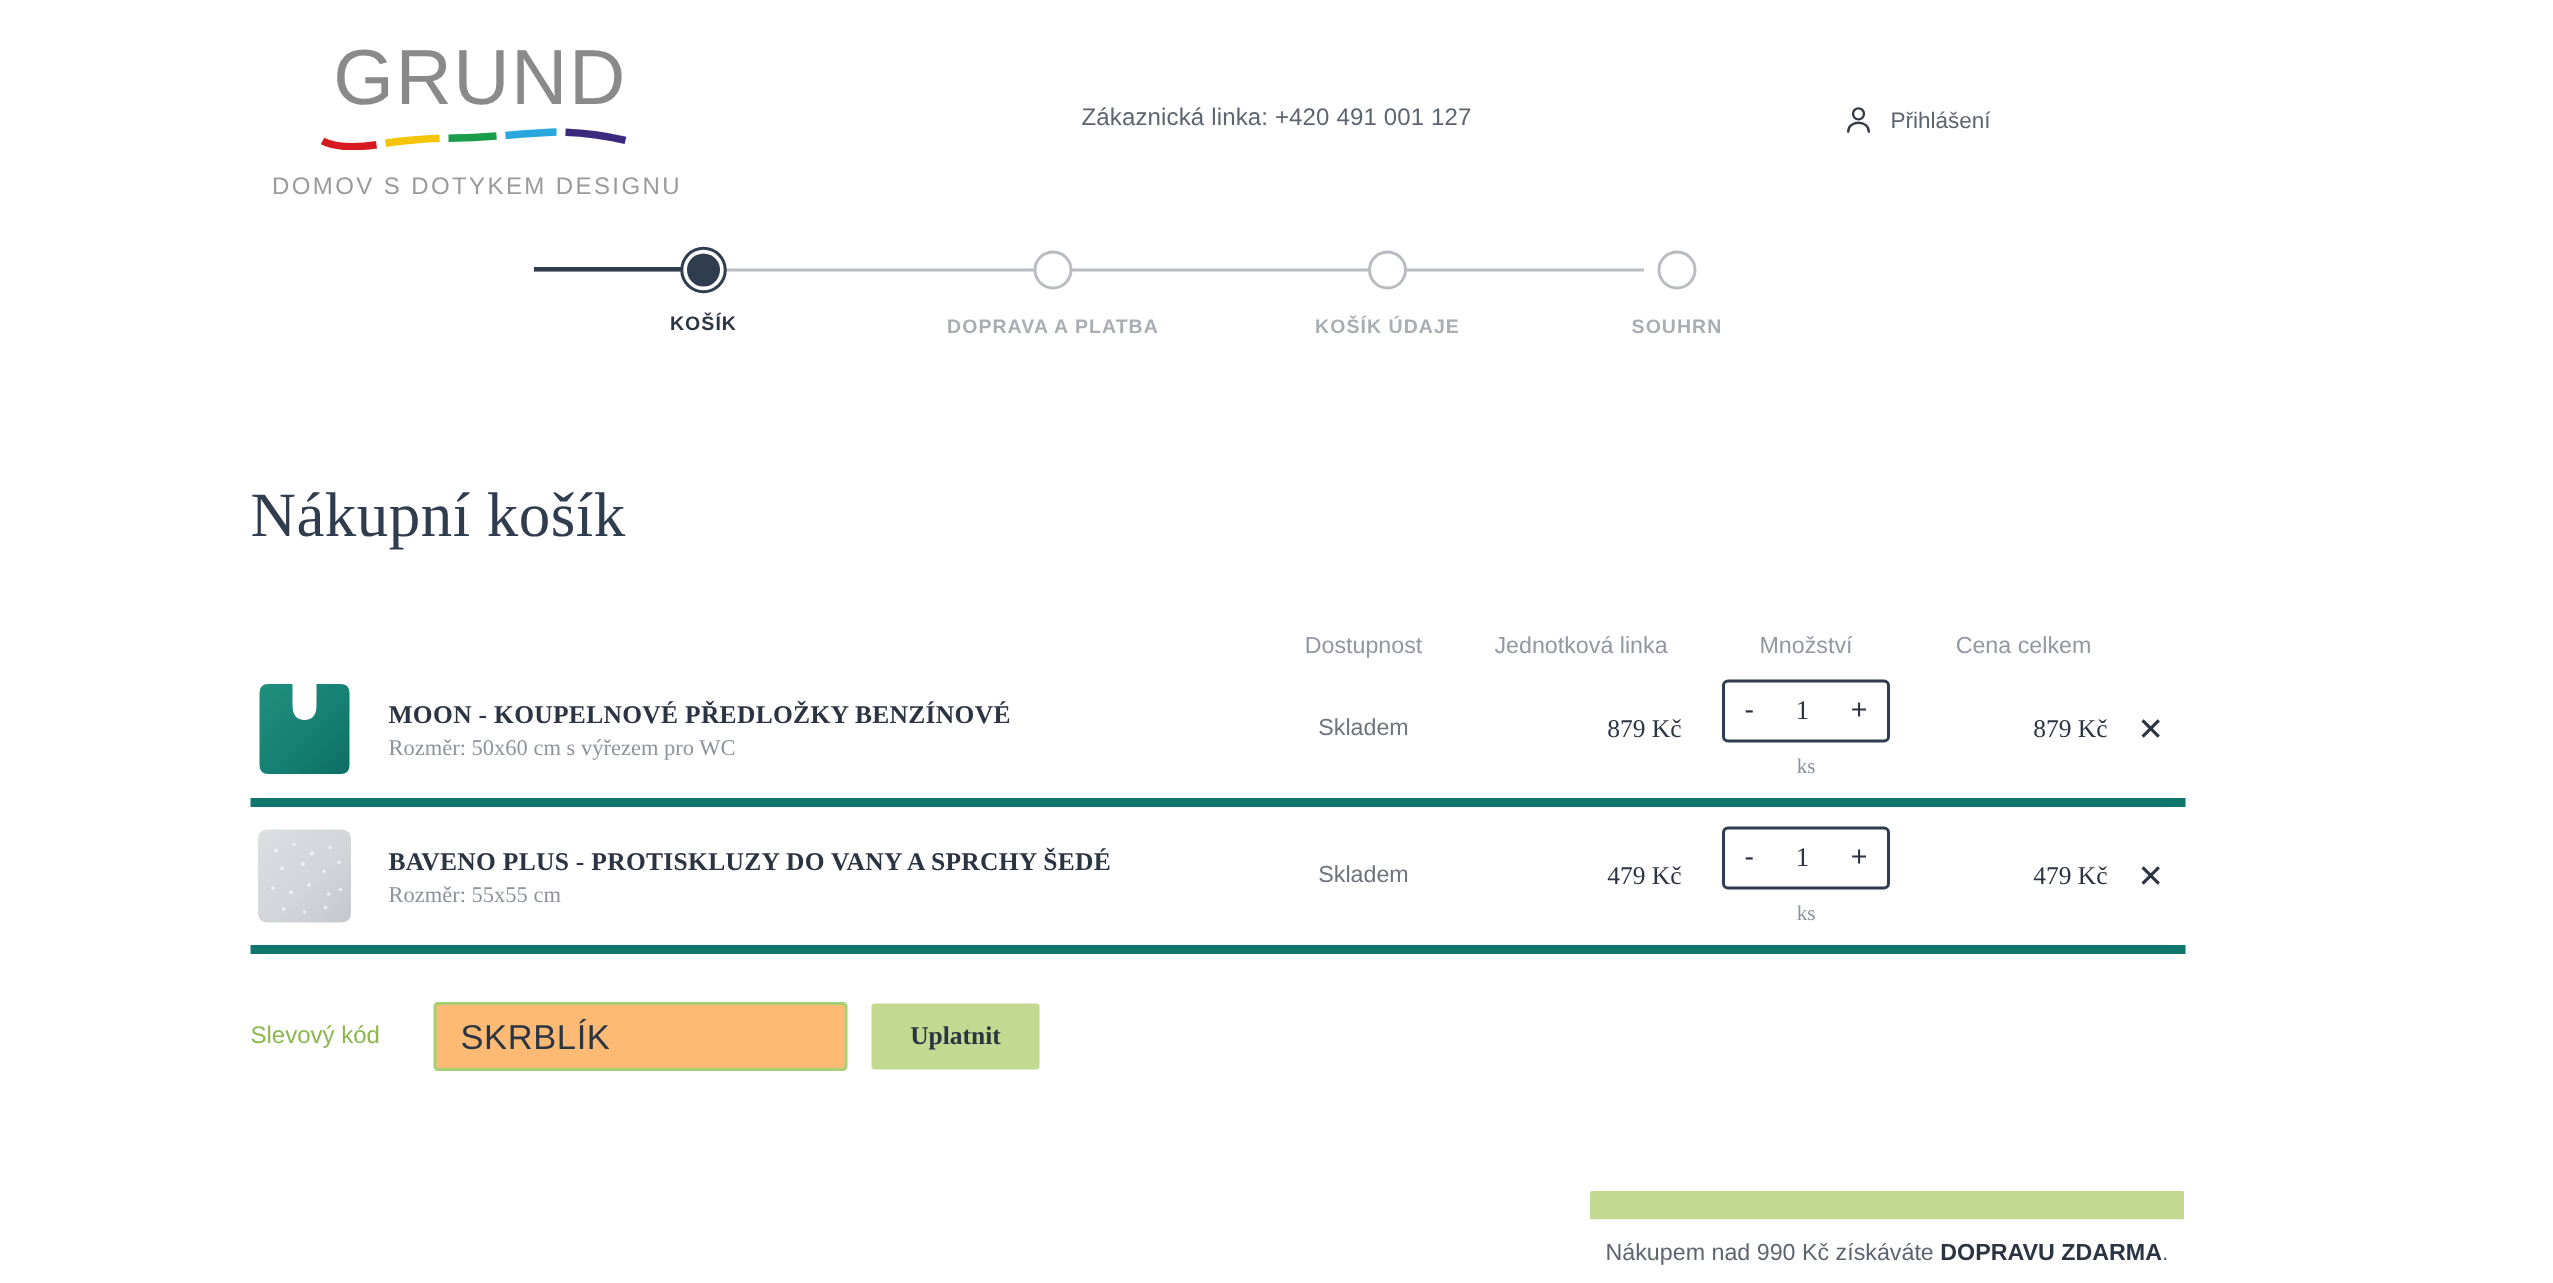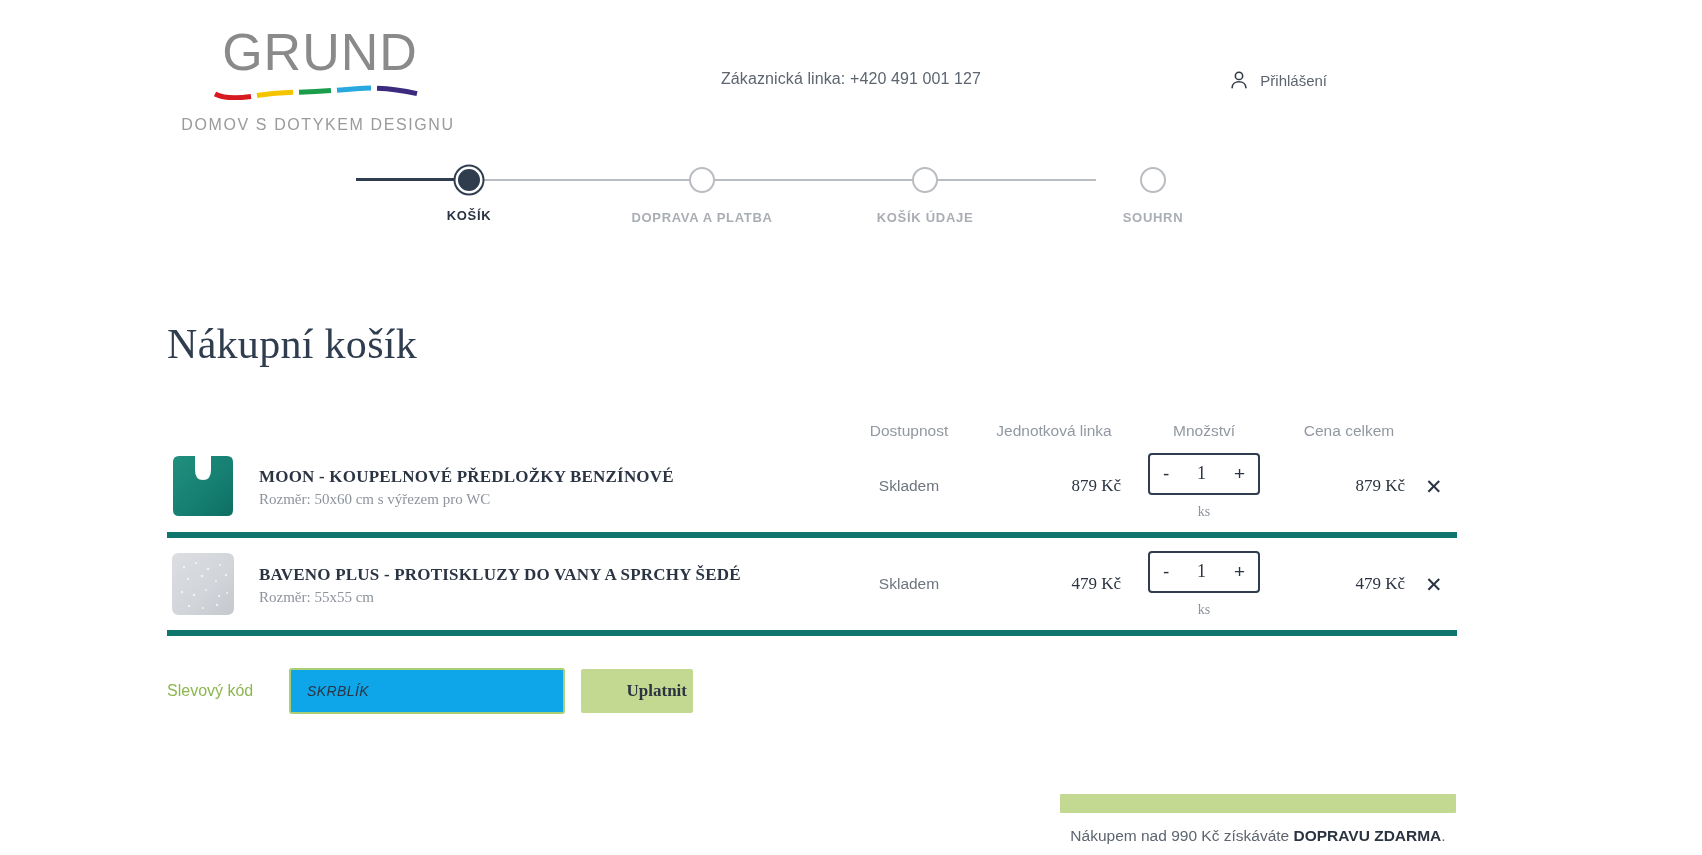--- a/index.html
+++ b/index.html
@@ -149,29 +149,28 @@
   .coupon {
     position: absolute; left: 167px; top: 668px;
     display: flex; align-items: center; gap: 4px;
   }
   .coupon-label {
     font-size: 16px; color: #8cb74e; width: 118px;
   }
   .coupon-input {
     width: 276px; height: 46px; border: 2px solid #a8cf75; border-radius: 3px;
     padding: 0 16px; font-family: "Liberation Sans", sans-serif;
-    font-size: 14px; color: #2b3442; background: #0ea5e9; outline: none;
+    font-size: 23px; color: #2b3442; background: #fdba74; outline: none;
     letter-spacing: .4px;
-    font-style: italic;
   }
   .coupon-btn {
     margin-left: 12px; width: 112px; height: 44px;
     background: #c3d890; border: none; border-radius: 2px; cursor: pointer;
     font-family: "Liberation Serif", serif;
-    font-size: 17px; font-weight: 700; color: #2b3442; text-align: right;
+    font-size: 17px; font-weight: 700; color: #2b3442;
   }
 
   
   .shipping { position: absolute; left: 1060px; top: 794px; width: 396px; }
   .ship-bar {
     width: 100%; height: 19px; background: #e9eef0; border-radius: 1px; overflow: hidden;
   }
   .ship-bar-fill { height: 100%; background: #c3d890; }
   .ship-note {
     margin-top: 14px; text-align: center;
@@ -218,21 +217,21 @@
       <div class="caption">KOŠÍK</div>
     </div>
     <div class="step" style="left:702px;">
       <div class="dot"></div>
       <div class="caption">DOPRAVA A PLATBA</div>
     </div>
     <div class="step" style="left:925px;">
       <div class="dot"></div>
       <div class="caption">KOŠÍK ÚDAJE</div>
     </div>
-    <div class="step" style="left:1153px;">
+    <div class="step" style="left:1118px;">
       <div class="dot"></div>
       <div class="caption">SOUHRN</div>
     </div>
   </div>
 
   <h1 class="page-title">Nákupní košík</h1>
 
   <div class="cart">
 
     <div class="cart-head">

